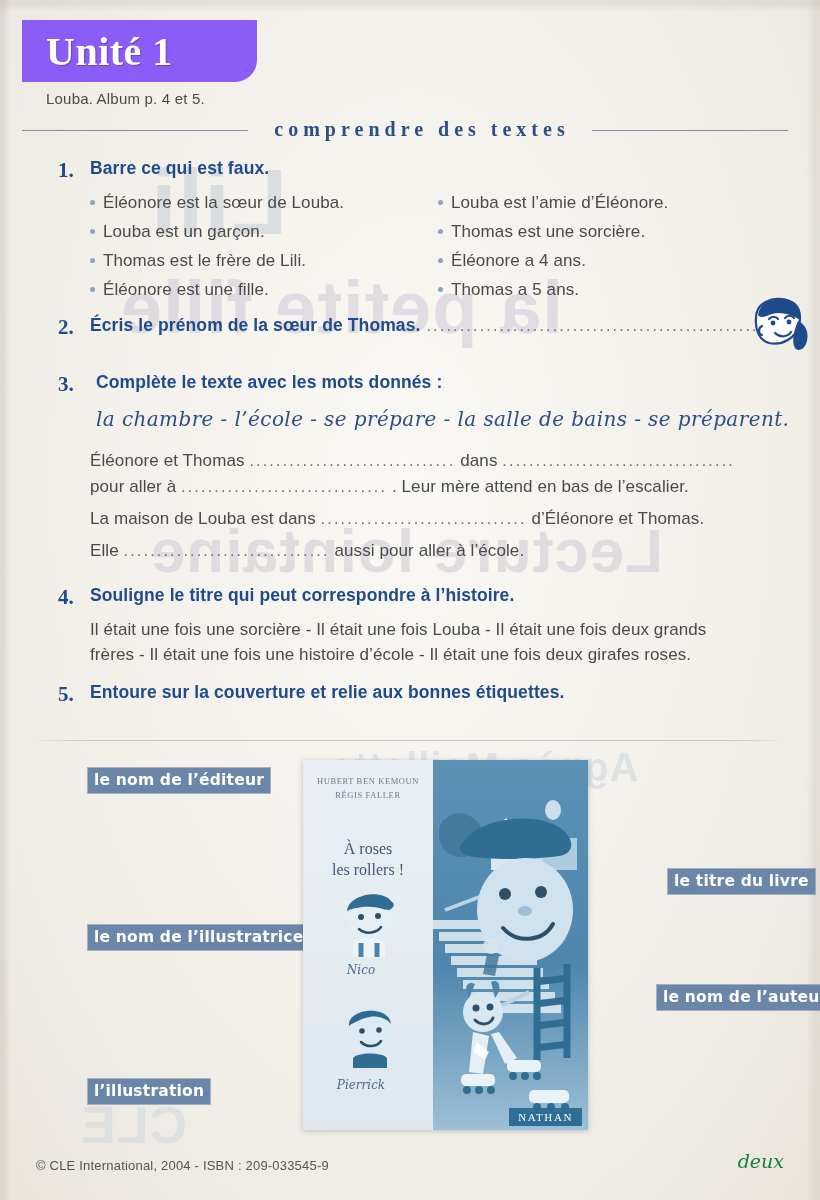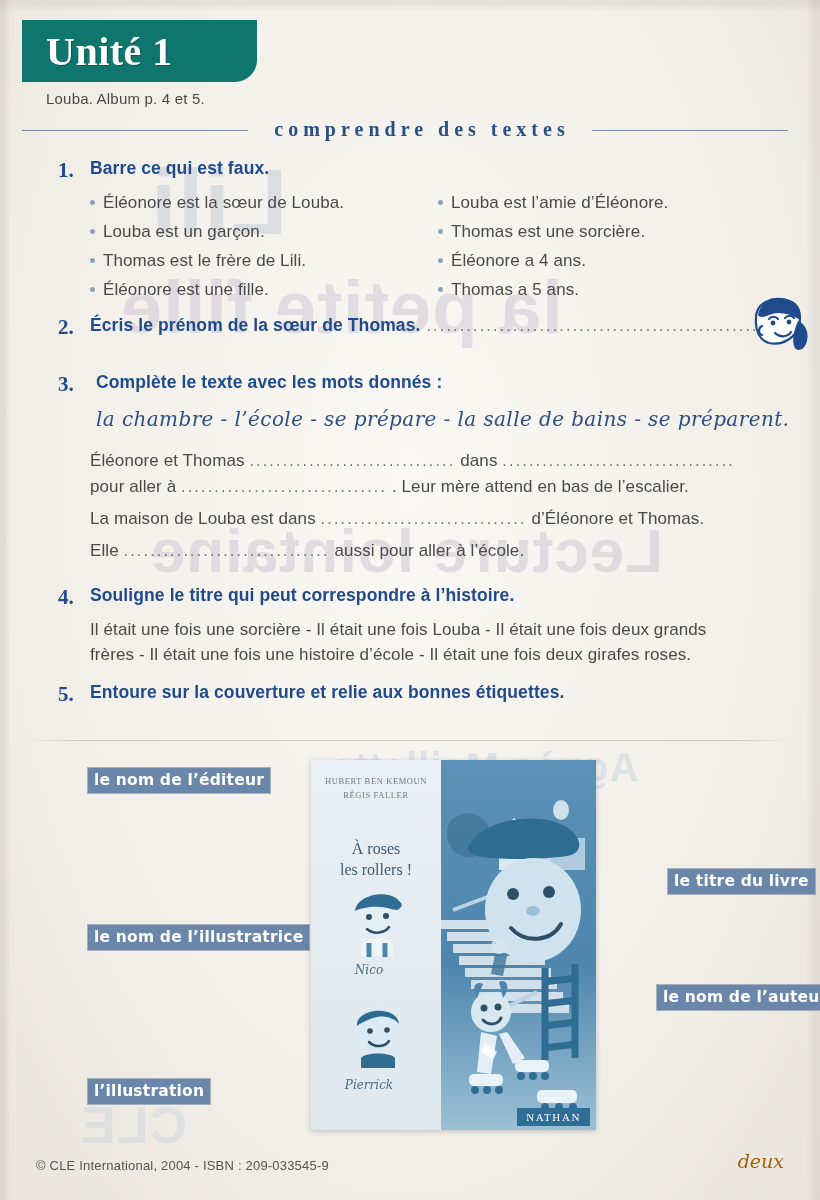--- a/index.html
+++ b/index.html
@@ -36,21 +36,21 @@
   }
   #ghost-a{left:150px;top:150px;font-size:92px;color:#c2cbd6;opacity:.5;}
   #ghost-b{left:120px;top:265px;font-size:74px;color:#c7bfd2;opacity:.45;}
   #ghost-c{left:150px;top:515px;font-size:62px;color:#c9c4d0;opacity:.5;}
   #ghost-d{left:330px;top:745px;font-size:40px;color:#cdd5de;opacity:.55;}
   #ghost-e{left:80px;top:1095px;font-size:52px;color:#cfd6de;opacity:.5;}
 
   
   .banner{
     position:absolute;left:22px;top:20px;width:235px;height:62px;
-    background:#0f766e;
+    background:#8b5cf6;
     border-bottom-right-radius:22px;
     display:flex;align-items:center;
   }
   .banner-title{
     color:#fff;font-family:"Liberation Serif",serif;font-weight:700;
     font-size:40px;letter-spacing:.5px;margin-left:24px;
     text-shadow:1px 1px 1px rgba(0,0,0,.25);
   }
   .subtitle{
     position:absolute;left:46px;top:90px;
@@ -122,21 +122,21 @@
     font-family:"DejaVu Sans",sans-serif;
   }
   #tag-editeur{left:88px;top:768px;}
   #tag-illustratrice{left:88px;top:925px;}
   #tag-illustration{left:88px;top:1079px;}
   #tag-titre{left:668px;top:869px;}
   #tag-auteur{left:657px;top:985px;}
 
   
   .cover{
-    position:absolute;left:311px;top:760px;width:285px;height:370px;
+    position:absolute;left:303px;top:760px;width:285px;height:370px;
     background:#bef264;
     box-shadow:0 1px 5px rgba(60,70,85,.3);
     overflow:hidden;
   }
   .cover-left{
     position:absolute;left:0;top:0;width:130px;height:100%;
     background:linear-gradient(180deg,#e9eff4 0%,#dfe8ef 100%);
   }
   .cover-right{
     position:absolute;left:130px;top:0;width:155px;height:100%;
@@ -166,21 +166,21 @@
   }
 
   
   .copyright{
     position:absolute;left:36px;top:1158px;
     font-size:13px;color:#555;letter-spacing:.2px;
   }
   .pagenum{
     position:absolute;right:36px;top:1150px;
     font-family:"DejaVu Serif",serif;font-style:italic;
-    font-size:19px;color:#a16207;
+    font-size:19px;color:#15803d;
   }
 </style>
 </head>
 <body>
 
 <div class="paper"></div>
 
 <div class="ghost" id="ghost-a">Lili</div>
 <div class="ghost" id="ghost-b">la petite fille</div>
 <div class="ghost" id="ghost-c">Lecture lointaine</div>

